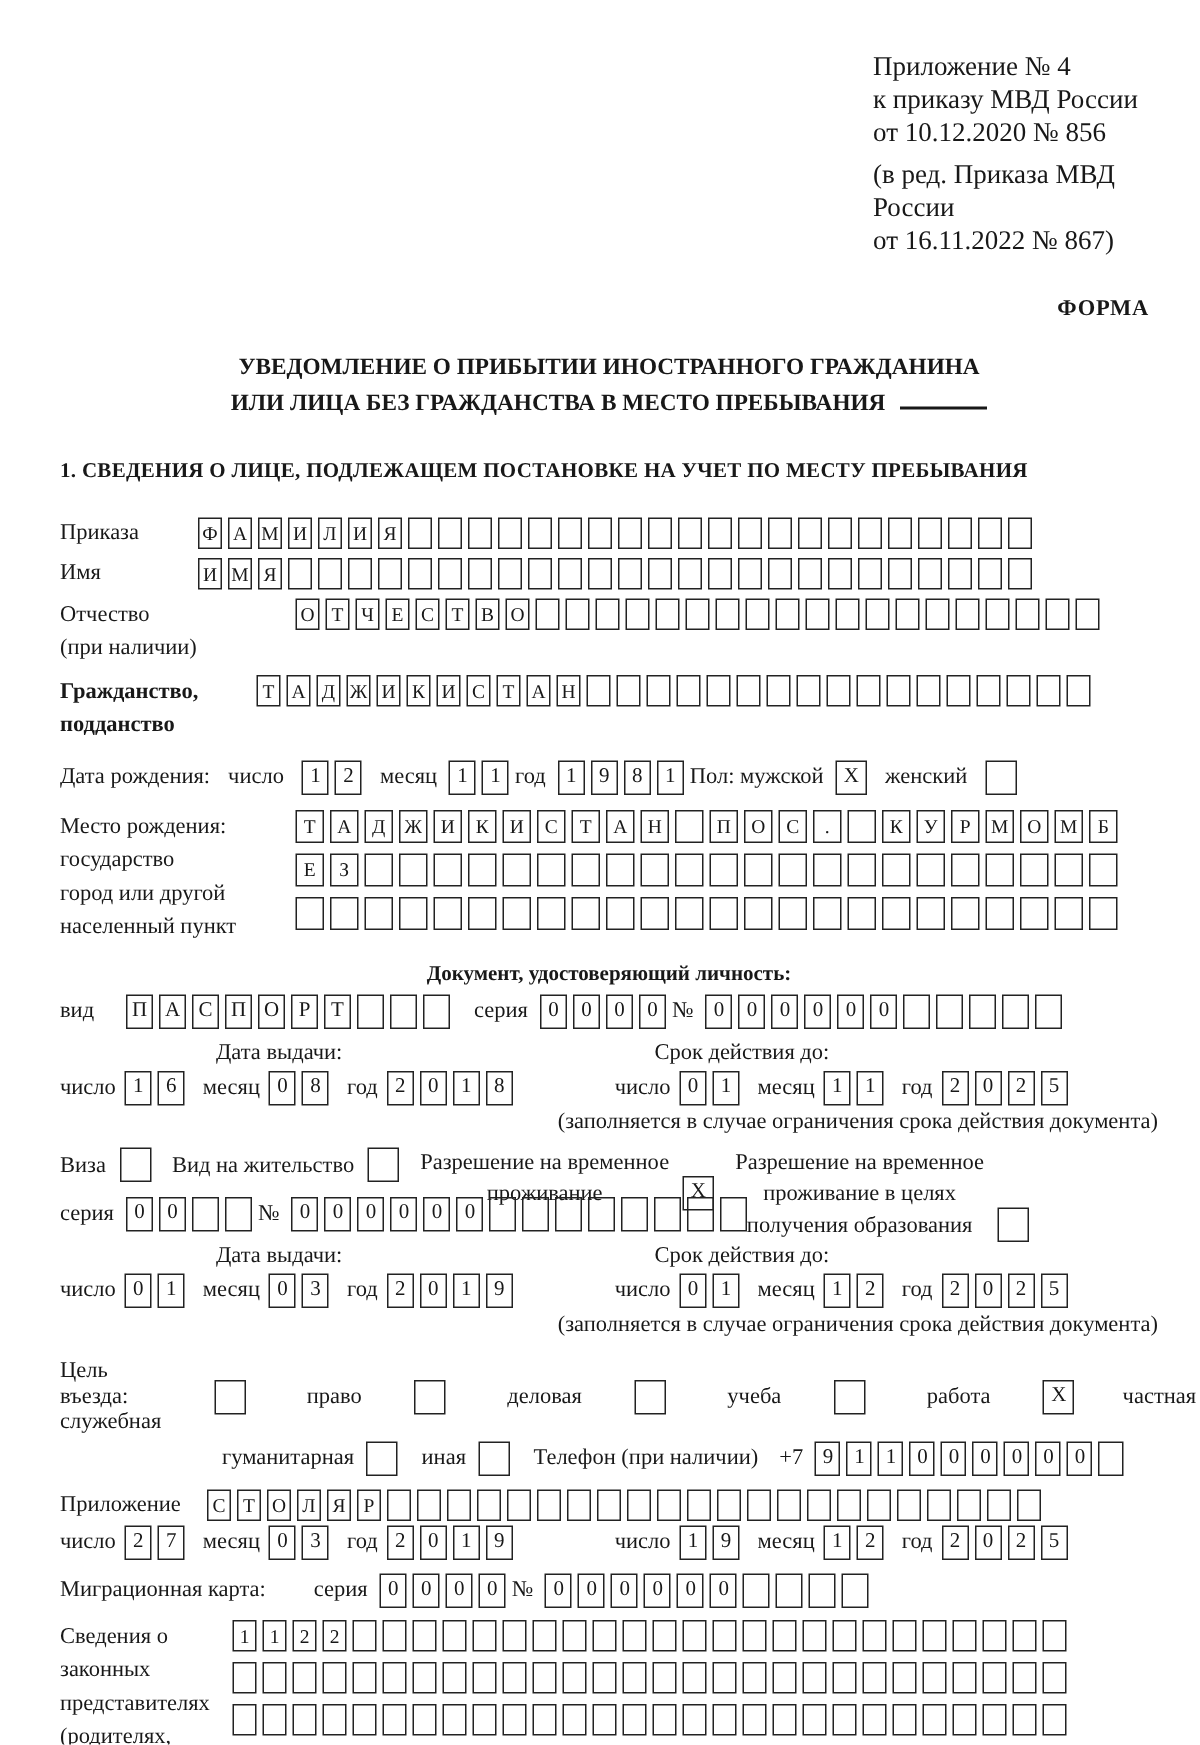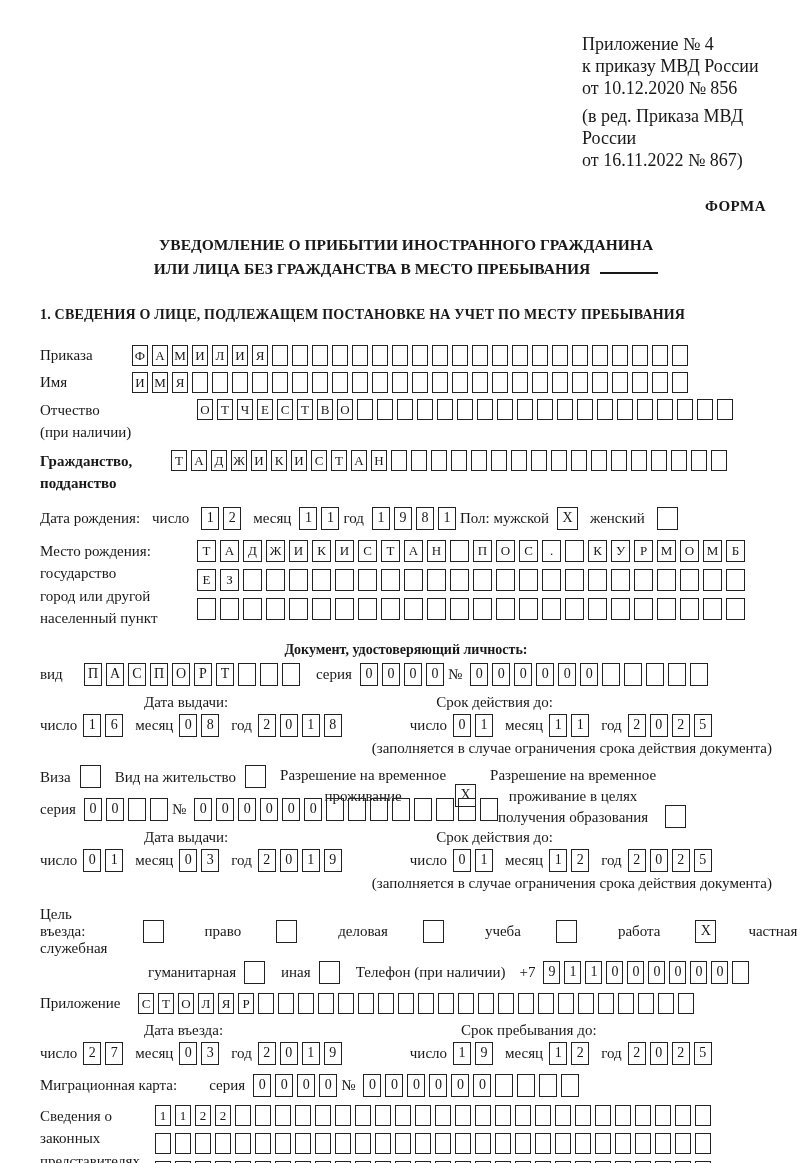--- a/index.html
+++ b/index.html
@@ -609,24 +609,20 @@
         <span class="cell"></span>
         <span class="cell"></span>
         <span class="cell"></span>
         <span class="cell"></span>
         <span class="cell"></span>
         <span class="cell"></span>
         <span class="cell"></span>
       </span>
   </div>
 
-  <div class="date-heads">
-    <span class="h1">Дата въезда:</span>
-    <span class="h2" style="margin-left:238px">Срок пребывания до:</span>
-  </div>
   <div class="date-row">
     <span class="lab">число</span>
     <span class="cells lg">
         <span class="cell">2</span>
         <span class="cell">7</span>
       </span>
     <span class="lab">месяц</span>
     <span class="cells lg">
         <span class="cell">0</span>
         <span class="cell">3</span>

